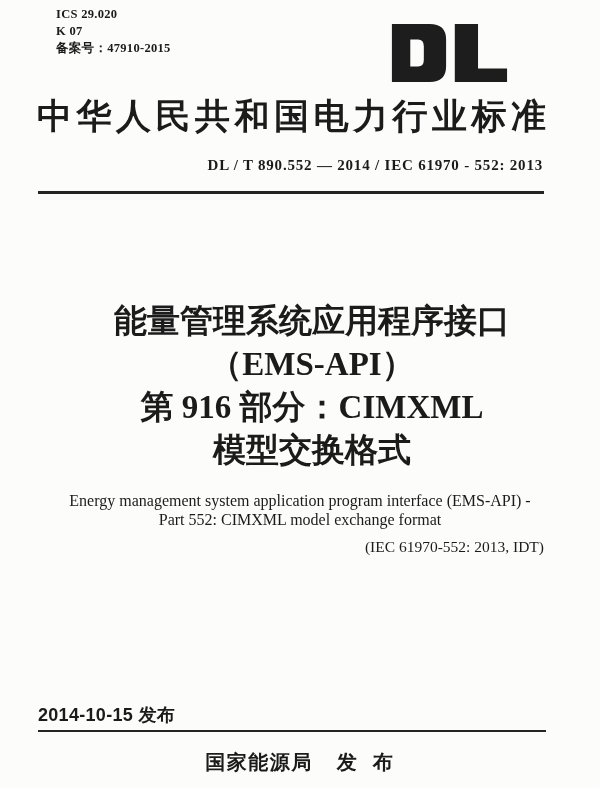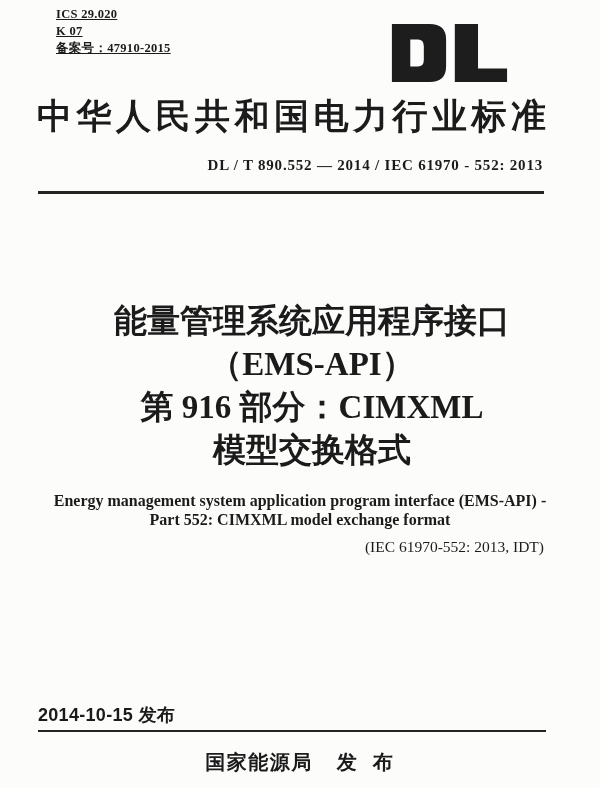--- a/index.html
+++ b/index.html
@@ -11,21 +11,20 @@
     color:#1b1b1b;
     overflow:hidden;
     font-family:"Liberation Serif","DejaVu Serif",serif;
   }
   
   .meta{
     position:absolute;left:56px;top:6px;
     font-weight:bold;font-size:12.5px;line-height:17px;
     letter-spacing:.3px;
     font-family:"Liberation Serif","DejaVu Serif",serif;
-    text-decoration:underline;
   }
   
   .logo{position:absolute;left:390px;top:23px;width:118px;height:60px;}
   .logo svg{display:block;width:100%;height:100%;}
   
   .std-title{
     position:absolute;left:37px;top:97px;width:510px;
     font-size:35px;font-weight:bold;line-height:40px;
     white-space:nowrap;
     text-align:justify;text-align-last:justify;
@@ -41,21 +40,21 @@
   .rule-top{top:191px;width:506px;height:3px;}
   .rule-bottom{top:730px;width:508px;height:2px;}
   
   .cn-title{
     position:absolute;left:0;top:300px;width:600px;
     text-align:center;font-weight:bold;font-size:33px;line-height:43px;padding-left:12px;
   }
   
   .en-title{
     position:absolute;left:0;top:491px;width:600px;
-    text-align:center;font-weight:bold;font-size:16px;line-height:19px;
+    text-align:center;font-weight:normal;font-size:16px;line-height:19px;
   }
   .idt{
     position:absolute;left:0;top:538px;width:544px;
     text-align:right;font-weight:normal;font-size:15.5px;
   }
   
   .date-row{
     position:absolute;left:38px;top:703px;width:507px;
     display:flex;justify-content:space-between;
     font-family:"Liberation Sans","DejaVu Sans",sans-serif;

